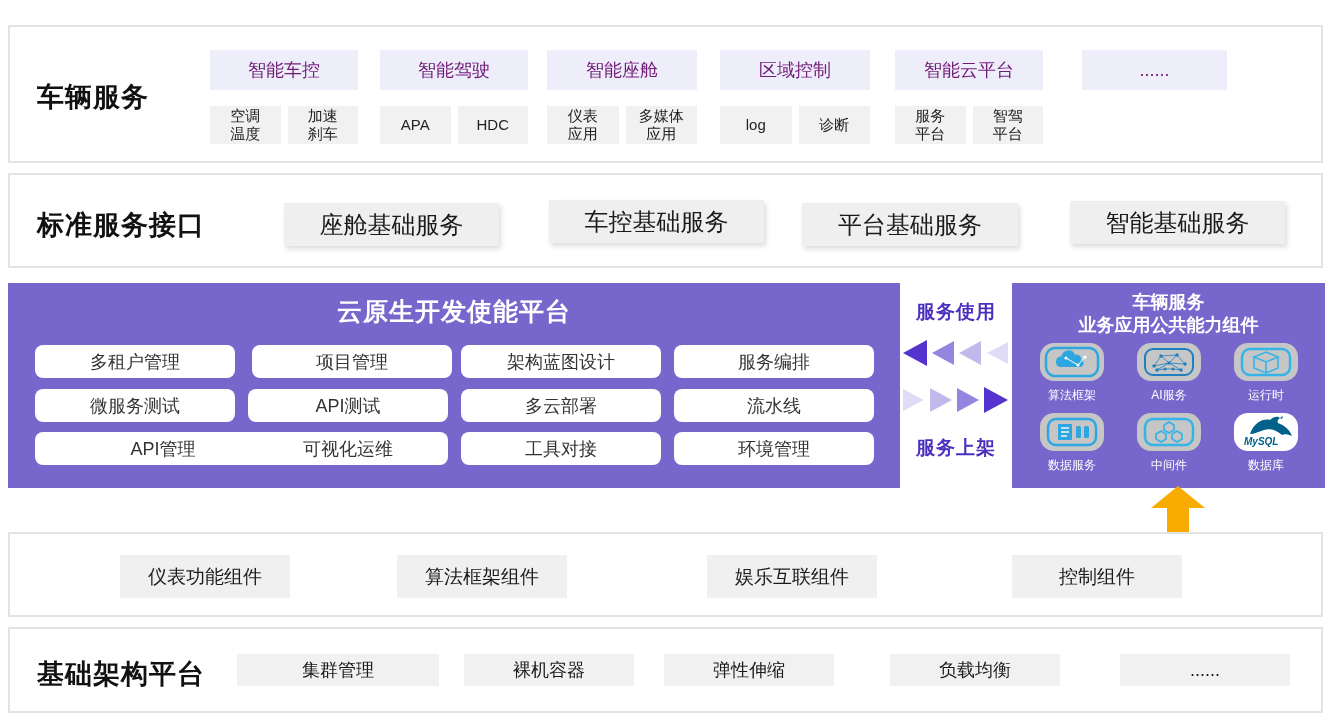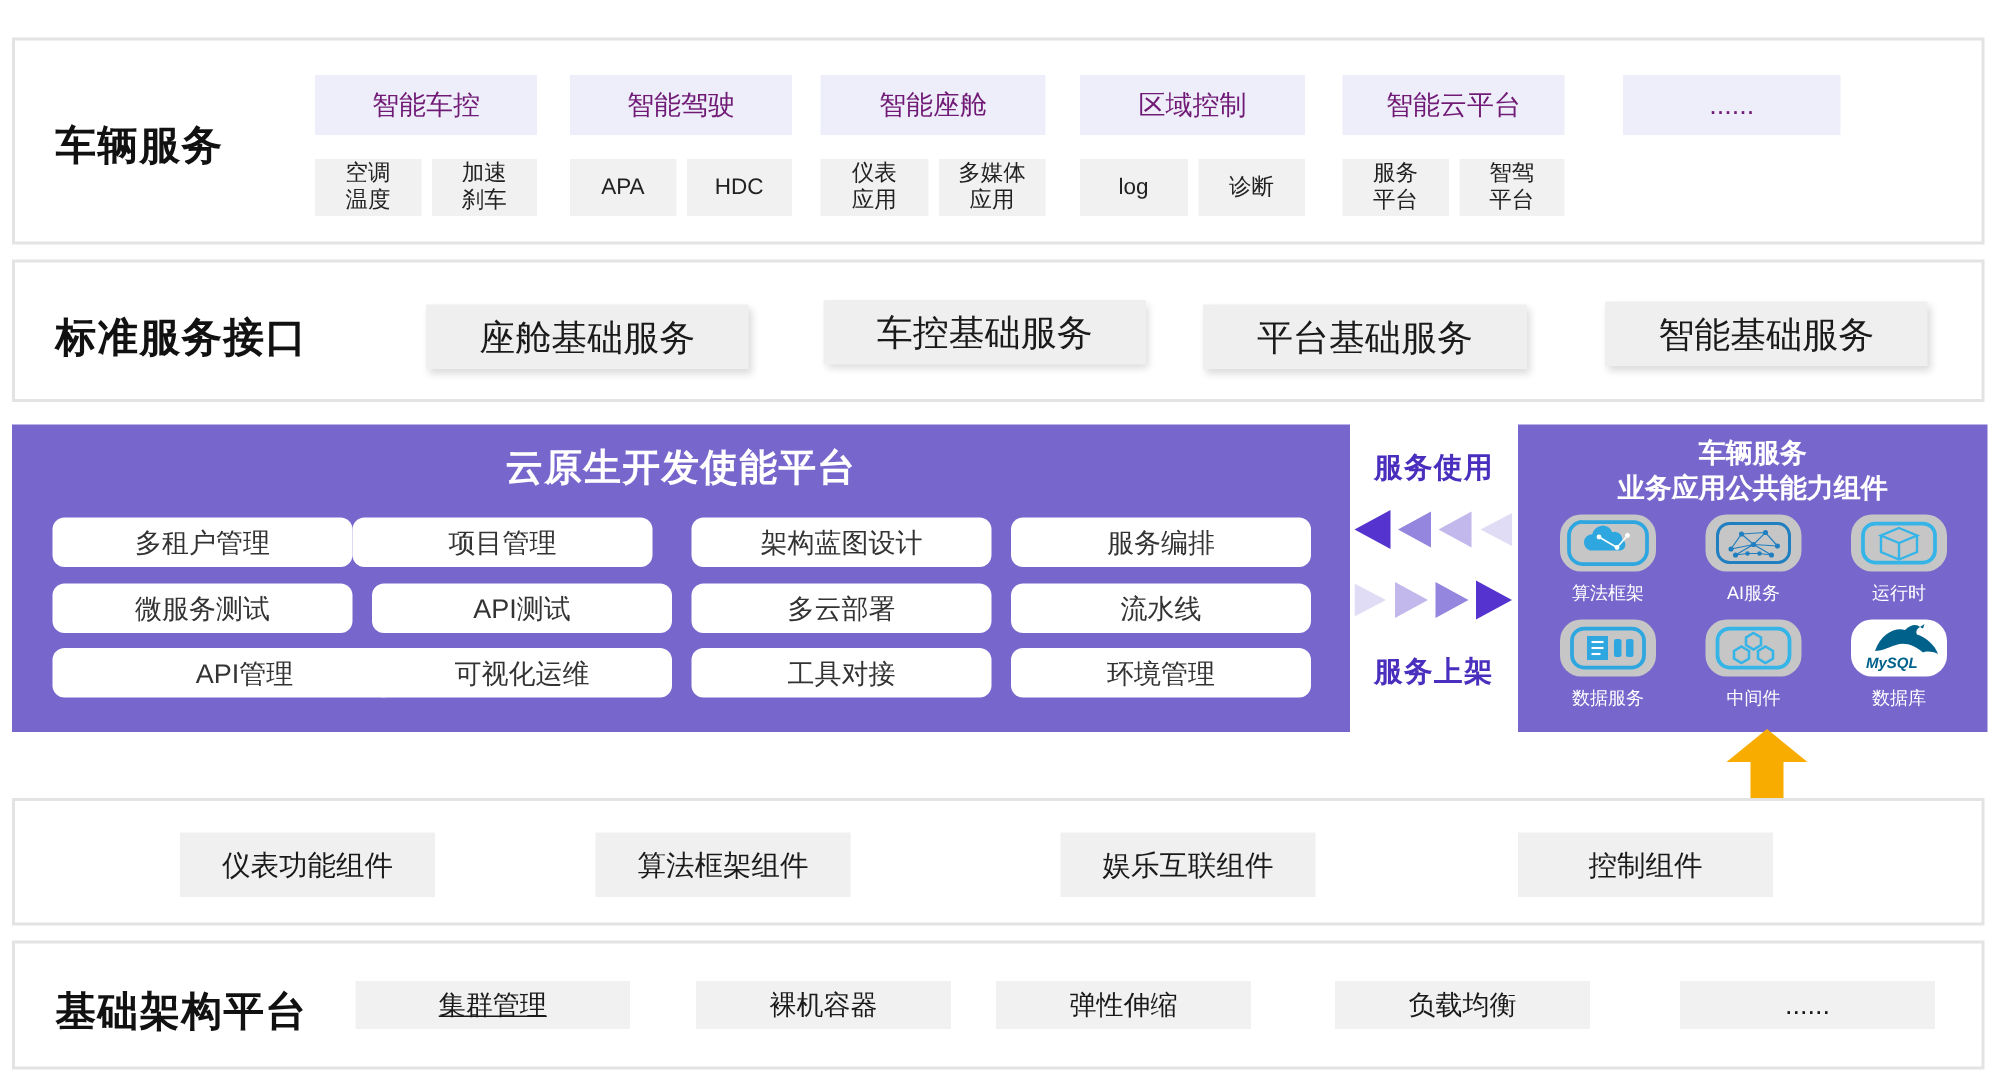--- a/index.html
+++ b/index.html
@@ -146,21 +146,21 @@
     <div class="sec-title" style="left:27px;top:32px;">标准服务接口</div>
     <div class="if-box" style="left:274px;top:28px;width:215px;">座舱基础服务</div>
     <div class="if-box" style="left:539px;top:25px;width:215px;">车控基础服务</div>
     <div class="if-box" style="left:792px;top:28px;width:216px;">平台基础服务</div>
     <div class="if-box" style="left:1060px;top:26px;width:215px;">智能基础服务</div>
   </div>
 
   <div class="purple" style="left:8px;top:283px;width:892px;height:205px;">
     <div class="plat-title">云原生开发使能平台</div>
     <div class="feature" style="left:27px;top:62px;">多租户管理</div>
-    <div class="feature" style="left:227px;top:62px;font-family:Liberation Serif, serif;">项目管理</div>
+    <div class="feature" style="left:244px;top:62px;font-family:Liberation Serif, serif;">项目管理</div>
     <div class="feature" style="left:453px;top:62px;">架构蓝图设计</div>
     <div class="feature" style="left:666px;top:62px;">服务编排</div>
     <div class="feature" style="left:27px;top:106px;">微服务测试</div>
     <div class="feature" style="left:240px;top:106px;">API测试</div>
     <div class="feature" style="left:453px;top:106px;">多云部署</div>
     <div class="feature" style="left:666px;top:106px;">流水线</div>
     <div class="feature" style="left:27px;top:149px;padding-left:28px;">API管理</div>
     <div class="feature" style="left:240px;top:149px;">可视化运维</div>
     <div class="feature" style="left:453px;top:149px;">工具对接</div>
     <div class="feature" style="left:666px;top:149px;">环境管理</div>
@@ -291,20 +291,20 @@
 
   <div class="section" style="left:8px;top:532px;width:1315px;height:85px;">
     <div class="comp-box" style="left:110px;top:21px;width:170px;">仪表功能组件</div>
     <div class="comp-box" style="left:387px;top:21px;width:170px;">算法框架组件</div>
     <div class="comp-box" style="left:697px;top:21px;width:170px;">娱乐互联组件</div>
     <div class="comp-box" style="left:1002px;top:21px;width:170px;">控制组件</div>
   </div>
 
   <div class="section" style="left:8px;top:627px;width:1315px;height:86px;">
     <div class="sec-title" style="left:27px;top:27px;">基础架构平台</div>
-    <div class="infra-box" style="left:227px;top:25px;width:183px;text-decoration:underline;">集群管理</div>
+    <div class="infra-box" style="left:227px;top:25px;width:202px;">集群管理</div>
     <div class="infra-box" style="left:454px;top:25px;width:170px;">裸机容器</div>
     <div class="infra-box" style="left:654px;top:25px;width:170px;">弹性伸缩</div>
     <div class="infra-box" style="left:880px;top:25px;width:170px;">负载均衡</div>
     <div class="infra-box" style="left:1110px;top:25px;width:170px;">......</div>
   </div>
 
 </div>
 
 </body></html>

